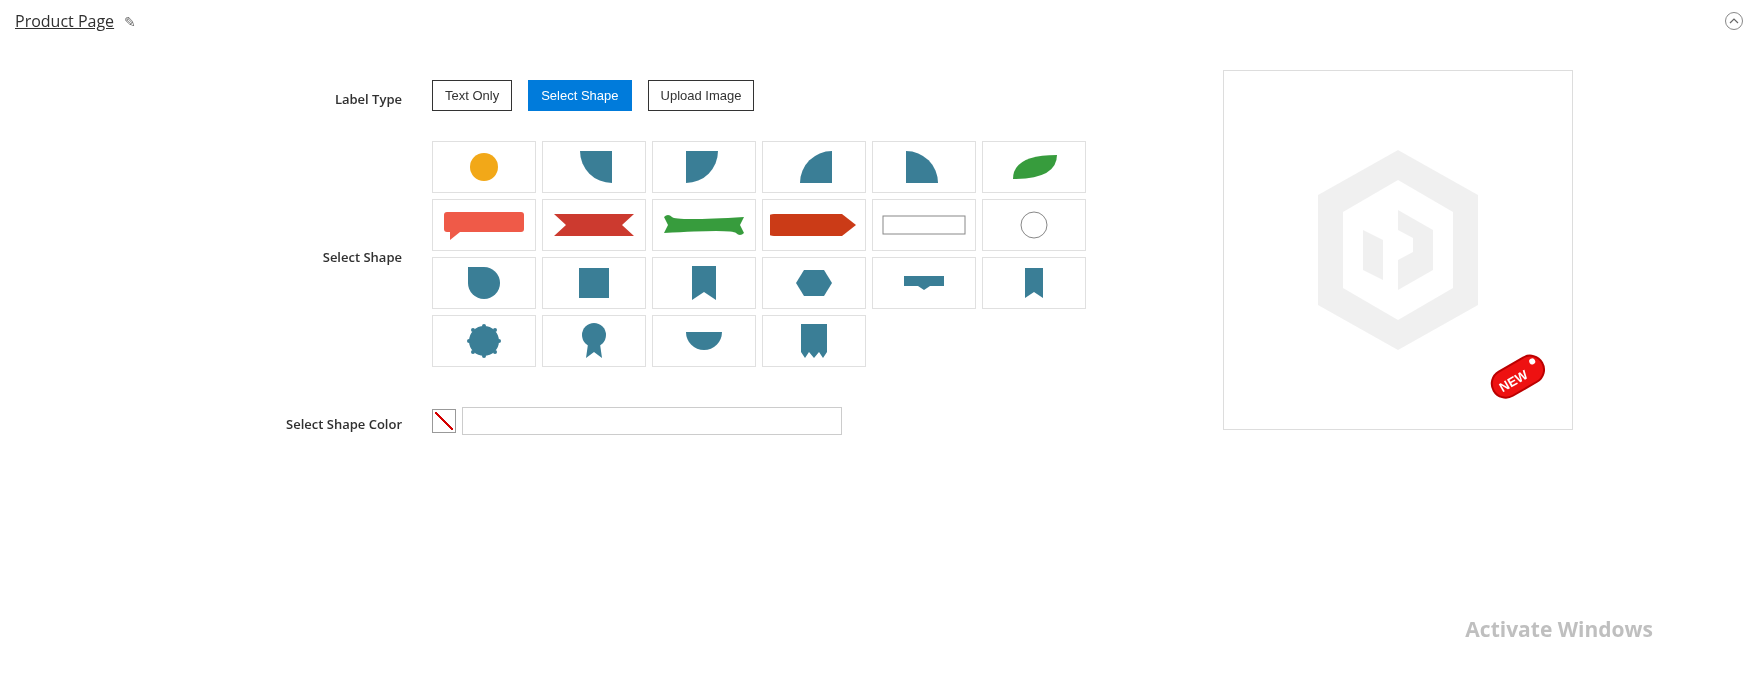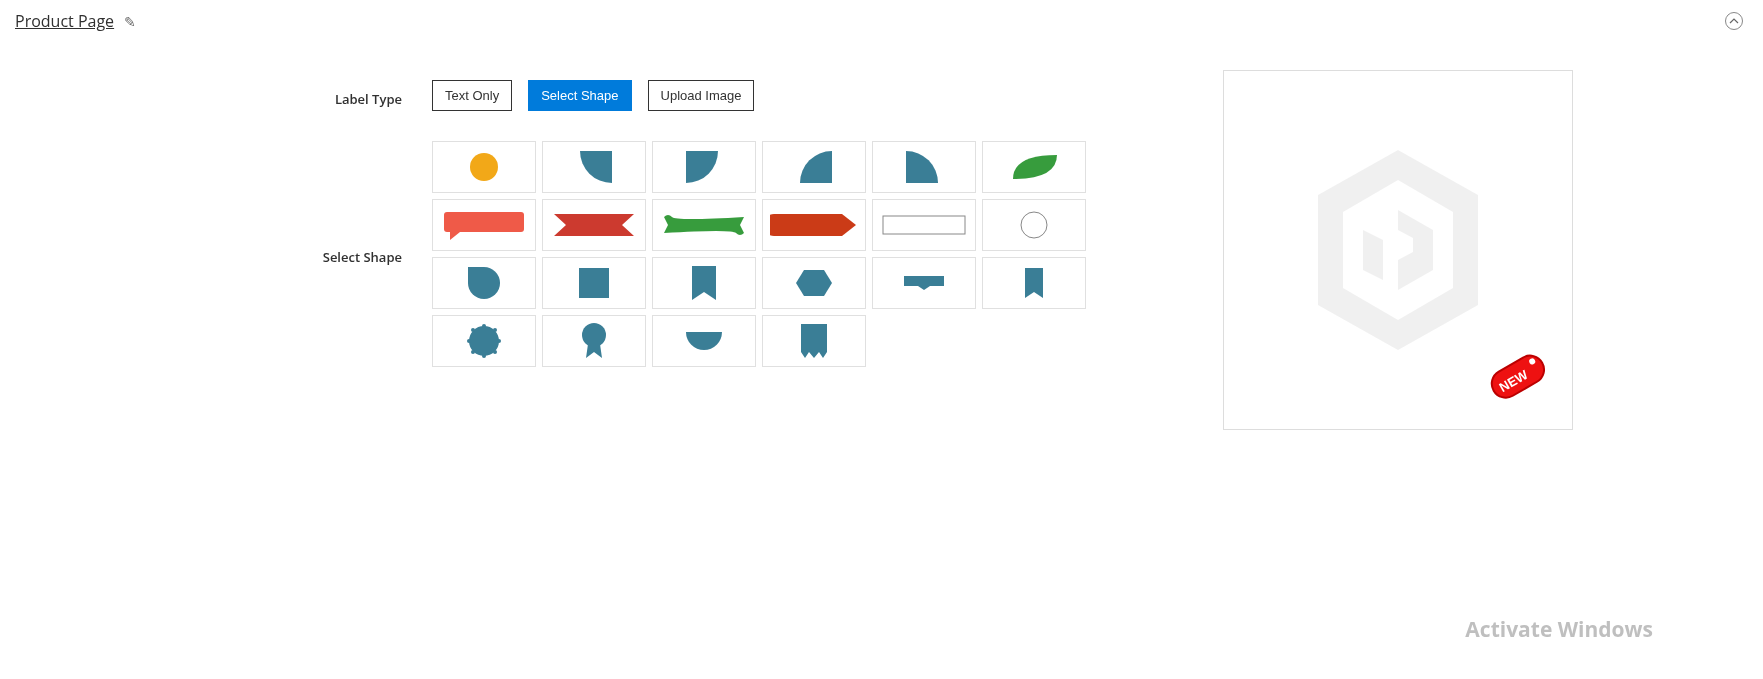--- a/index.html
+++ b/index.html
@@ -329,20 +329,29 @@
           <svg width="26" height="34">
               <rect x="0" y="0" width="26" height="28" fill="#3a7e96"></rect>
               <path d="M0 28 L4 34 L8 28 L13 34 L18 28 L22 34 L26 28 Z" fill="#3a7e96"></path>
             </svg>
         </div>
 
       </div>
     </div>
   </div>
 
+  <div class="row" style="margin-top:40px;">
+    <div class="row-label">Select Shape Color</div>
+    <div class="row-content">
+      <div class="color-row">
+        <div class="no-color"></div>
+        <input class="color-input" type="text" value="" style="">
+      </div>
+    </div>
+  </div>
 
 
 </div>
 
 <div class="preview">
   <svg class="placeholder" width="200" height="220" viewBox="0 0 200 220">
     <g fill="#888">
       <path d="M100 10 L180 55 L180 165 L100 210 L20 165 L20 55 Z M100 40 L45 72 L45 148 L100 180 L155 148 L155 72 Z"></path>
       <path d="M100 70 L135 90 L135 130 L100 150 L100 120 L115 112 L115 98 L100 90 Z"></path>
       <path d="M65 90 L85 100 L85 140 L65 130 Z"></path>

